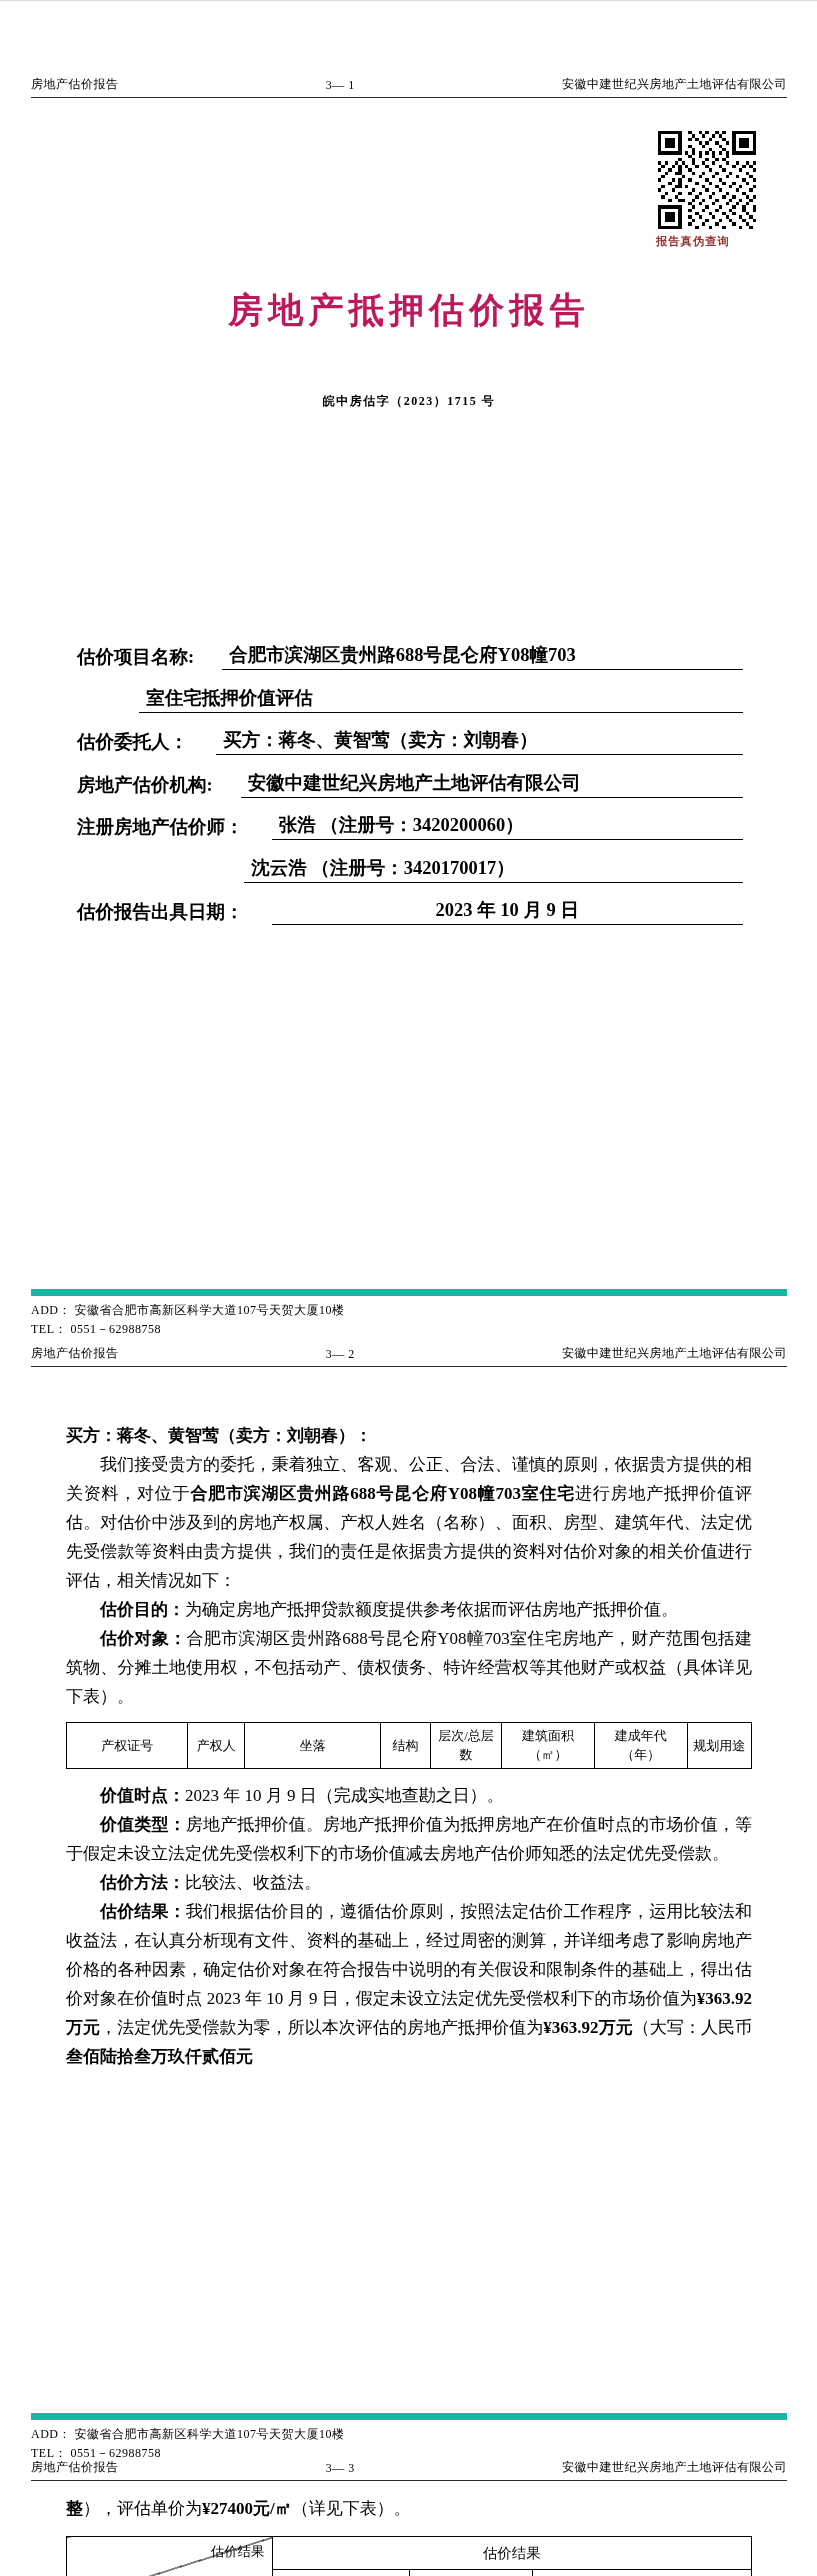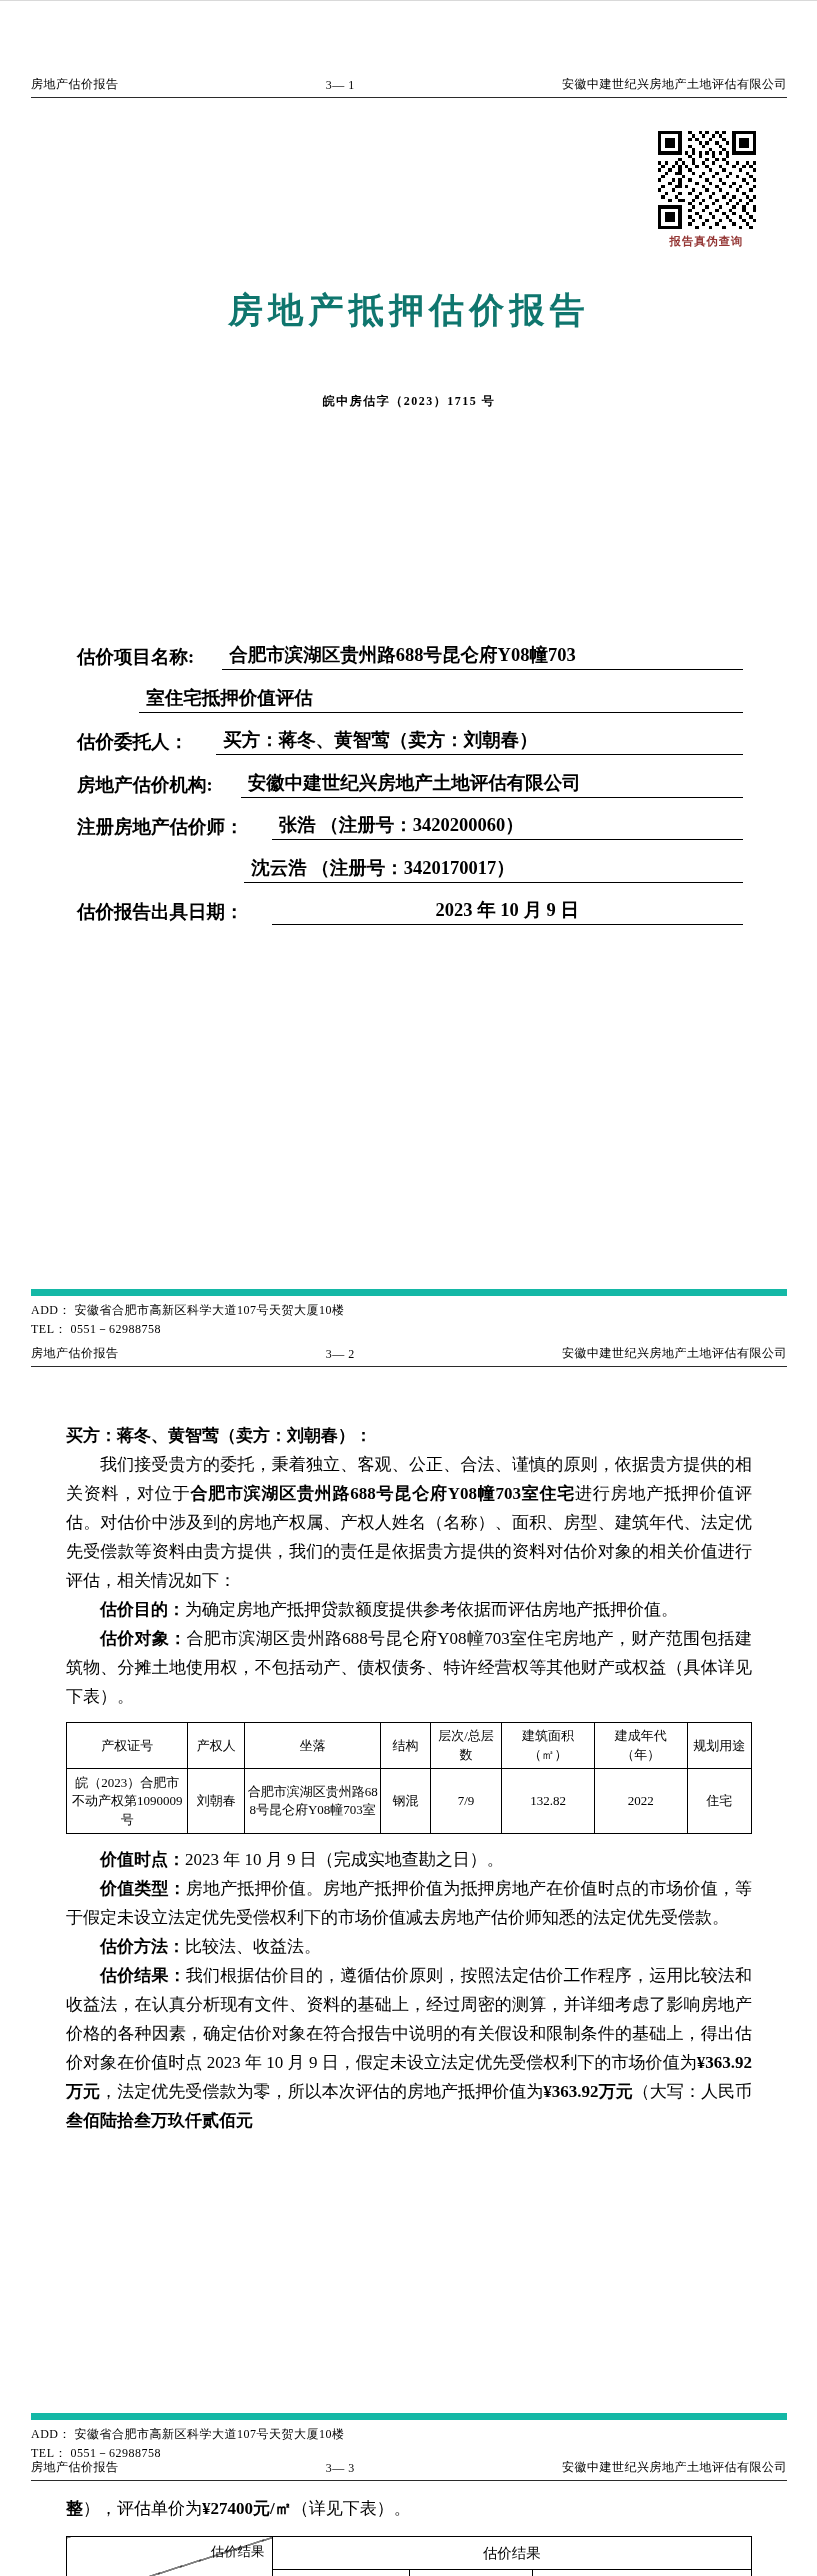--- a/index.html
+++ b/index.html
@@ -20,26 +20,26 @@
     font-size:12px;letter-spacing:0.5px;
     padding-bottom:4.1px;border-bottom:1px solid #2b2b2b;
   }
   .pg-footer{
     position:absolute;left:31px;right:31px;
     border-top:7px solid #14b8a6;padding-top:5.2px;
     font-size:12px;line-height:18.5px;letter-spacing:0.5px;
   }
 
   
-  .qr-box{position:absolute;top:130px;right:61px;width:101px;text-align:center;}
+  .qr-box{position:absolute;top:130px;right:61px;width:101px;text-align:left;}
   .qr-box svg{display:block;width:98px;height:98px;margin:0 auto;background:#fff;}
   .qr-label{margin-top:5.2px;font-size:11.3px;font-weight:bold;color:#943634;letter-spacing:1px;}
   .main-title{
     position:absolute;top:286px;left:0;width:100%;
-    text-align:center;font-size:35px;font-weight:bold;color:#0f766e;letter-spacing:5.2px;
+    text-align:center;font-size:35px;font-weight:bold;color:#be185d;letter-spacing:5.2px;
   }
   .doc-no{
     position:absolute;top:392px;left:0;width:100%;
     text-align:center;font-size:12px;font-weight:bold;letter-spacing:1.5px;
   }
   .cover-form{position:absolute;top:642px;left:77px;right:75px;font-size:18.5px;}
   .f-row{display:flex;align-items:flex-end;margin-bottom:15.5px;line-height:25px;gap:28px;}
   .f-label{font-weight:bold;white-space:nowrap;}
   .f-value{flex:1;border-bottom:1px solid #000;font-weight:bold;padding:0 3.1px 1px 7.2px;min-height:26px;}
   .f-value.center{text-align:center;padding-left:3.1px;}
@@ -172,30 +172,20 @@
           <tr>
         <th>产权证号</th>
         <th>产权人</th>
         <th>坐落</th>
         <th>结构</th>
         <th>层次/总层数</th>
         <th>建筑面积（㎡）</th>
         <th>建成年代（年）</th>
         <th>规划用途</th>
       </tr>
-      <tr>
-        <td>皖（2023）合肥市不动产权第1090009号</td>
-        <td>刘朝春</td>
-        <td>合肥市滨湖区贵州路688号昆仑府Y08幢703室</td>
-        <td>钢混</td>
-        <td>7/9</td>
-        <td>132.82</td>
-        <td>2022</td>
-        <td>住宅</td>
-      </tr>
     </tbody>
       </table>
 
     <p class="para ind"><span class="b">价值时点：</span><span>2023 年 10 月 9 日（完成实地查勘之日）。</span></p>
     <p class="para ind"><span class="b">价值类型：</span><span>房地产抵押价值。房地产抵押价值为抵押房地产在价值时点的市场价值，等于假定未设立法定优先受偿权利下的市场价值减去房地产估价师知悉的法定优先受偿款。</span></p>
     <p class="para ind"><span class="b">估价方法：</span><span>比较法、收益法。</span></p>
     <p class="para ind"><span class="b">估价结果：</span><span>我们根据估价目的，遵循估价原则，按照法定估价工作程序，运用比较法和收益法，在认真分析现有文件、资料的基础上，经过周密的测算，并详细考虑了影响房地产价格的各种因素，确定估价对象在符合报告中说明的有关假设和限制条件的基础上，得出估价对象在价值时点 2023 年 10 月 9 日，假定未设立法定优先受偿权利下的市场价值为</span><span class="b u">¥363.92万元</span><span>，法定优先受偿款为零，所以本次评估的房地产抵押价值为</span><span class="b u">¥363.92万元</span><span>（大写：人民币</span><span class="b">叁佰陆拾叁万玖仟贰佰元</span></p>
   </div>
 
   <div class="pg-footer" style="top:2412px;">

